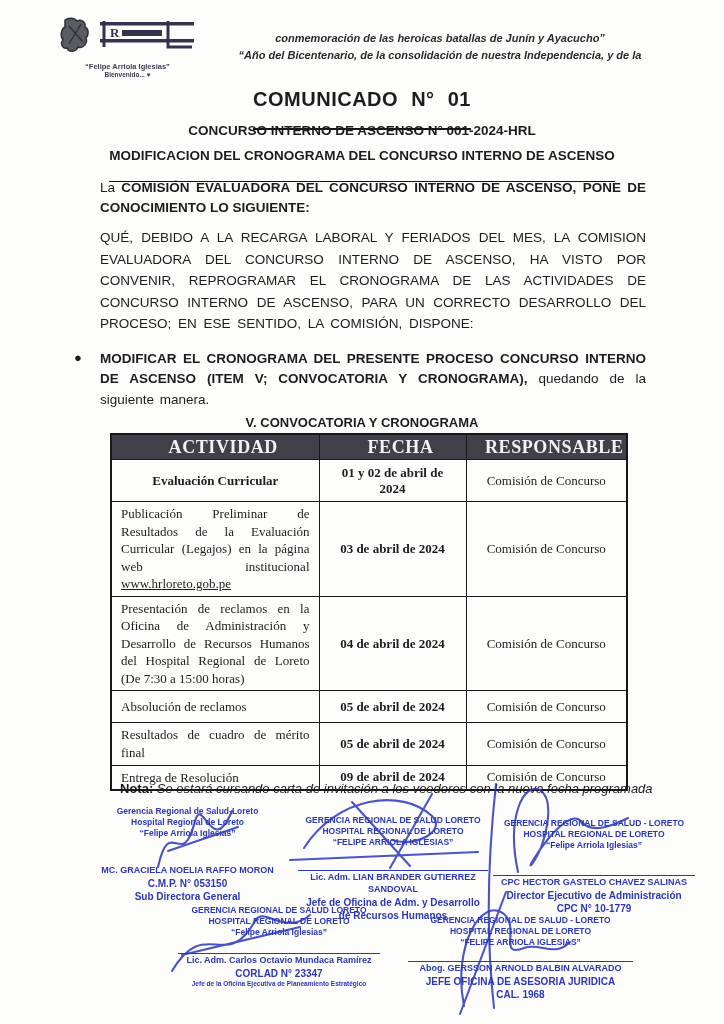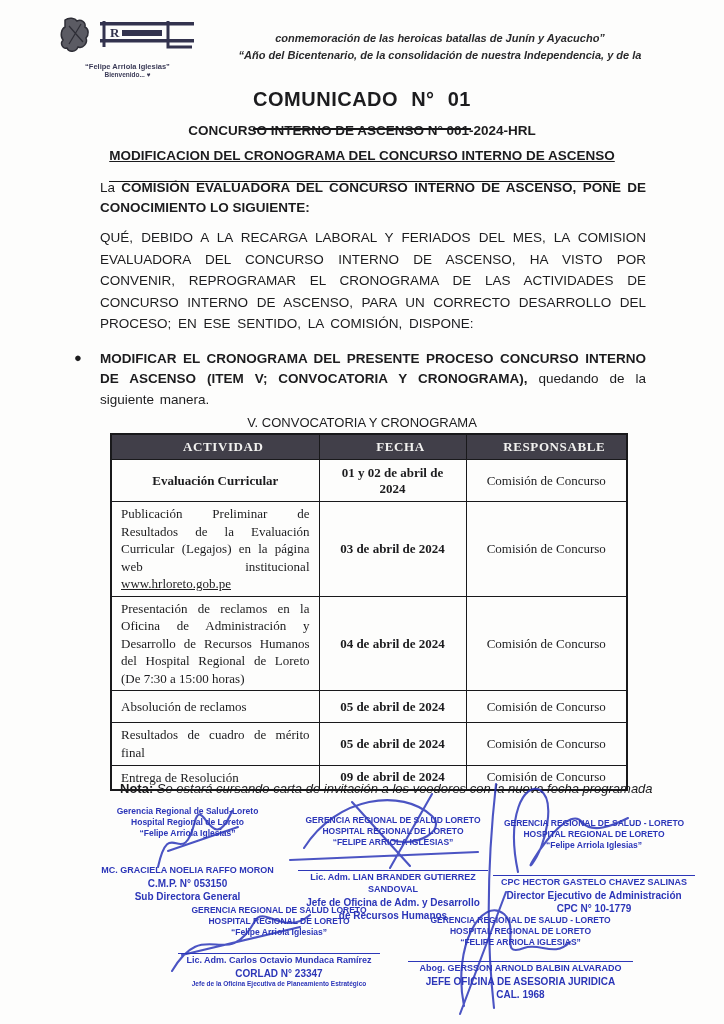--- a/index.html
+++ b/index.html
@@ -20,40 +20,40 @@
   }
 
   
   .title { position:absolute; top:88px; left:0; width:100%; text-align:center;
            font-size:20px; font-weight:bold; word-spacing:7px; letter-spacing:.5px; }
   .title span { border-bottom:2.5px solid #161618; padding-bottom:18px; }
   .subtitle { position:absolute; top:123px; left:0; width:100%; text-align:center;
               font-size:13.5px; font-weight:bold; }
   .section-heading { position:absolute; top:148px; left:0; width:100%; text-align:center;
                      font-size:13.5px; font-weight:bold; }
-  .section-heading span { border-bottom:1.5px solid #161618; padding-bottom:18px;text-decoration:underline; }
+  .section-heading span { border-bottom:1.5px solid #161618; padding-bottom:18px; }
 
   
   .para1 { position:absolute; left:100px; top:178px; width:546px; font-size:13.5px;
            line-height:1.5; text-align:justify; }
   .bold { font-weight:bold; }
   .para2 { position:absolute; left:100px; top:227px; width:546px; font-size:13.5px;
            line-height:1.6; text-align:justify; word-spacing:3px; }
   .bullet { position:absolute; left:74px; top:349px; width:572px; display:flex; }
   .bullet-marker { width:26px; font-size:13px; padding-top:1px; }
   .bullet-text { width:546px; font-size:13.5px; line-height:1.5; text-align:justify; word-spacing:2px; }
 
   
   .table-title { position:absolute; top:415px; left:0; width:100%; text-align:center;
-                 font-size:13px; font-weight:normal; }
+                 font-size:13px; font-weight:bold; }
   table.schedule { position:absolute; left:110px; top:433px; width:516px;
                    border-collapse:collapse; table-layout:fixed;
                    font-family:"Liberation Serif", serif; font-size:13px;
                    border:2px solid #19191b; }
-  table.schedule th { background:#413f49; color:#f2f2f0; font-size:13px; letter-spacing:.6px;
+  table.schedule th { background:#413f49; color:#f2f2f0; font-size:18px; letter-spacing:.6px;
                       height:22px; border:1px solid #19191b; font-weight:bold;
                       font-family:"Liberation Serif", serif;padding-left:17px; }
   table.schedule td { border:1px solid #19191b; padding:3px 9px; vertical-align:middle; }
   td.act  { text-align:justify; vertical-align:top; line-height:1.35; }
   td.act-center { text-align:center; vertical-align:top; font-weight:bold; }
   td.date { text-align:center; font-weight:bold; }
   td.resp { text-align:center; }
   .url { text-decoration:underline; }
 
   

